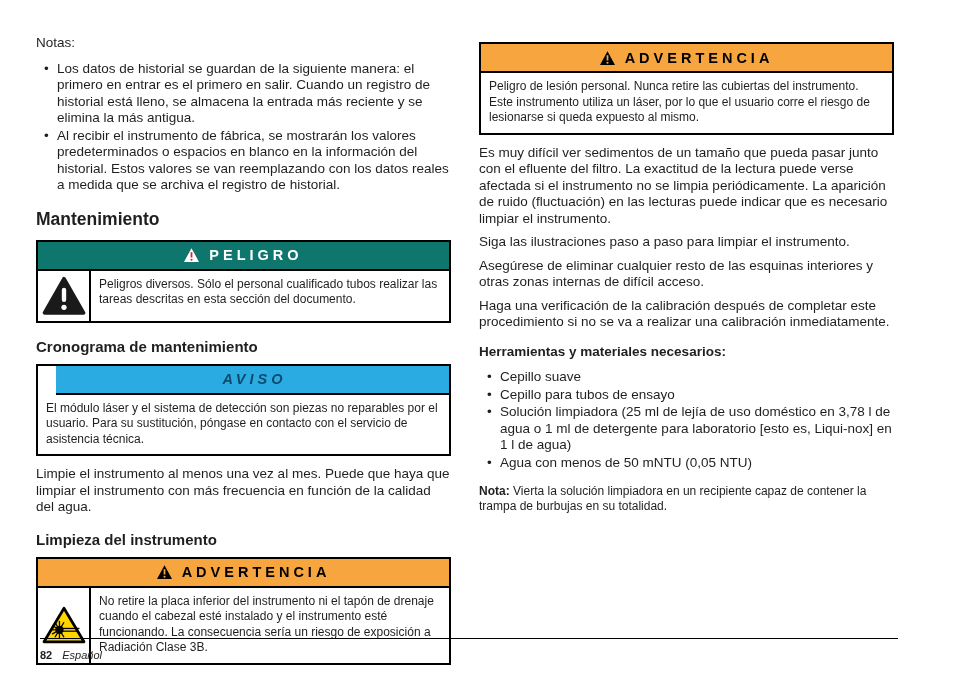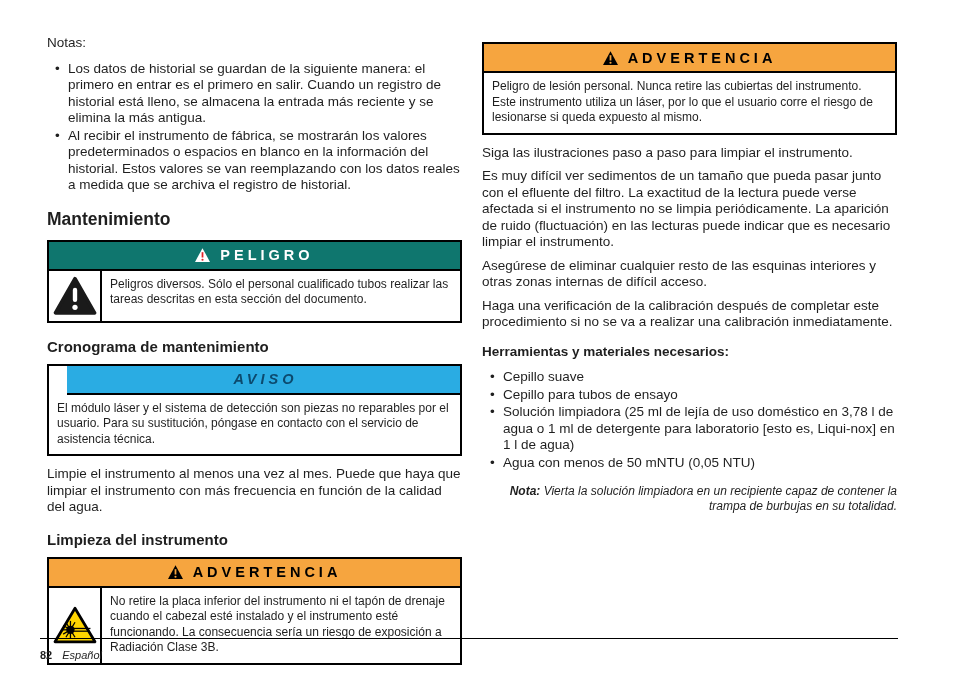--- a/index.html
+++ b/index.html
@@ -7,22 +7,22 @@
   body {
     width: 954px; height: 673px;
     background: #ffffff;
     font-family: "Liberation Sans", sans-serif;
     color: #1f1f1f;
     position: relative;
     overflow: hidden;
   }
   .columns {
     display: flex;
-    gap: 20px;
-    padding: 35px 0 0 47px;
+    gap: 28px;
+    padding: 35px 0 0 36px;
   }
   .col { width: 415px; flex: 0 0 415px; }
 
   p { margin: 0 0 7px; font-size: 13.5px; line-height: 16.5px; }
   .notes-label { margin-bottom: 9px; }
 
   ul { list-style: none; margin: 0; padding: 0 0 0 21px; }
   li {
     position: relative;
     font-size: 13.5px; line-height: 16.5px;
@@ -79,22 +79,20 @@
     font-size: 12px;
     line-height: 15.5px;
   }
   .banner-tri { display: block; }
 
   .tools-heading { font-weight: bold; margin: 13px 0 9px; }
   .mt-box { margin-top: 7px; }
   .nota {
     margin-top: 13px;
     font-size: 12px; line-height: 15px;
-    font-style: italic;
-    text-align: right;
   }
   .nota .nota-label { font-weight: bold; }
 
   .footer {
     position: absolute;
     left: 40px; right: 56px;
     top: 638px;
     border-top: 1.5px solid #000;
     padding-top: 10px;
     font-size: 11px;
@@ -194,22 +192,22 @@
           <rect x="10.6" y="6.5" width="2.8" height="8.5" fill="#f6a53f"></rect>
           <circle cx="12" cy="18.6" r="1.7" fill="#f6a53f"></circle>
         </svg>
         <span class="banner-label">ADVERTENCIA</span>
       </div>
       <div class="wbody">
         <div class="text-cell">Peligro de lesión personal. Nunca retire las cubiertas del instrumento. Este instrumento utiliza un láser, por lo que el usuario corre el riesgo de lesionarse si queda expuesto al mismo.</div>
       </div>
     </div>
 
+    <p>Es muy difícil ver sedimentos de un tamaño que pueda pasar junto con el efluente del filtro. La exactitud de la lectura puede verse afectada si el instrumento no se limpia periódicamente. La aparición de ruido (fluctuación) en las lecturas puede indicar que es necesario limpiar el instrumento.</p>
     <p>Siga las ilustraciones paso a paso para limpiar el instrumento.</p>
-    <p>Es muy difícil ver sedimentos de un tamaño que pueda pasar junto con el efluente del filtro. La exactitud de la lectura puede verse afectada si el instrumento no se limpia periódicamente. La aparición de ruido (fluctuación) en las lecturas puede indicar que es necesario limpiar el instrumento.</p>
     <p>Asegúrese de eliminar cualquier resto de las esquinas interiores y otras zonas internas de difícil acceso.</p>
     <p>Haga una verificación de la calibración después de completar este procedimiento si no se va a realizar una calibración inmediatamente.</p>
 
     <p class="tools-heading">Herramientas y materiales necesarios:</p>
 
     <ul>
       <li>Cepillo suave</li>
       <li>Cepillo para tubos de ensayo</li>
       <li>Solución limpiadora (25 ml de lejía de uso doméstico en 3,78 l de agua o 1 ml de detergente para laboratorio [esto es, Liqui-nox] en 1 l de agua)</li>
       <li>Agua con menos de 50 mNTU (0,05 NTU)</li>

